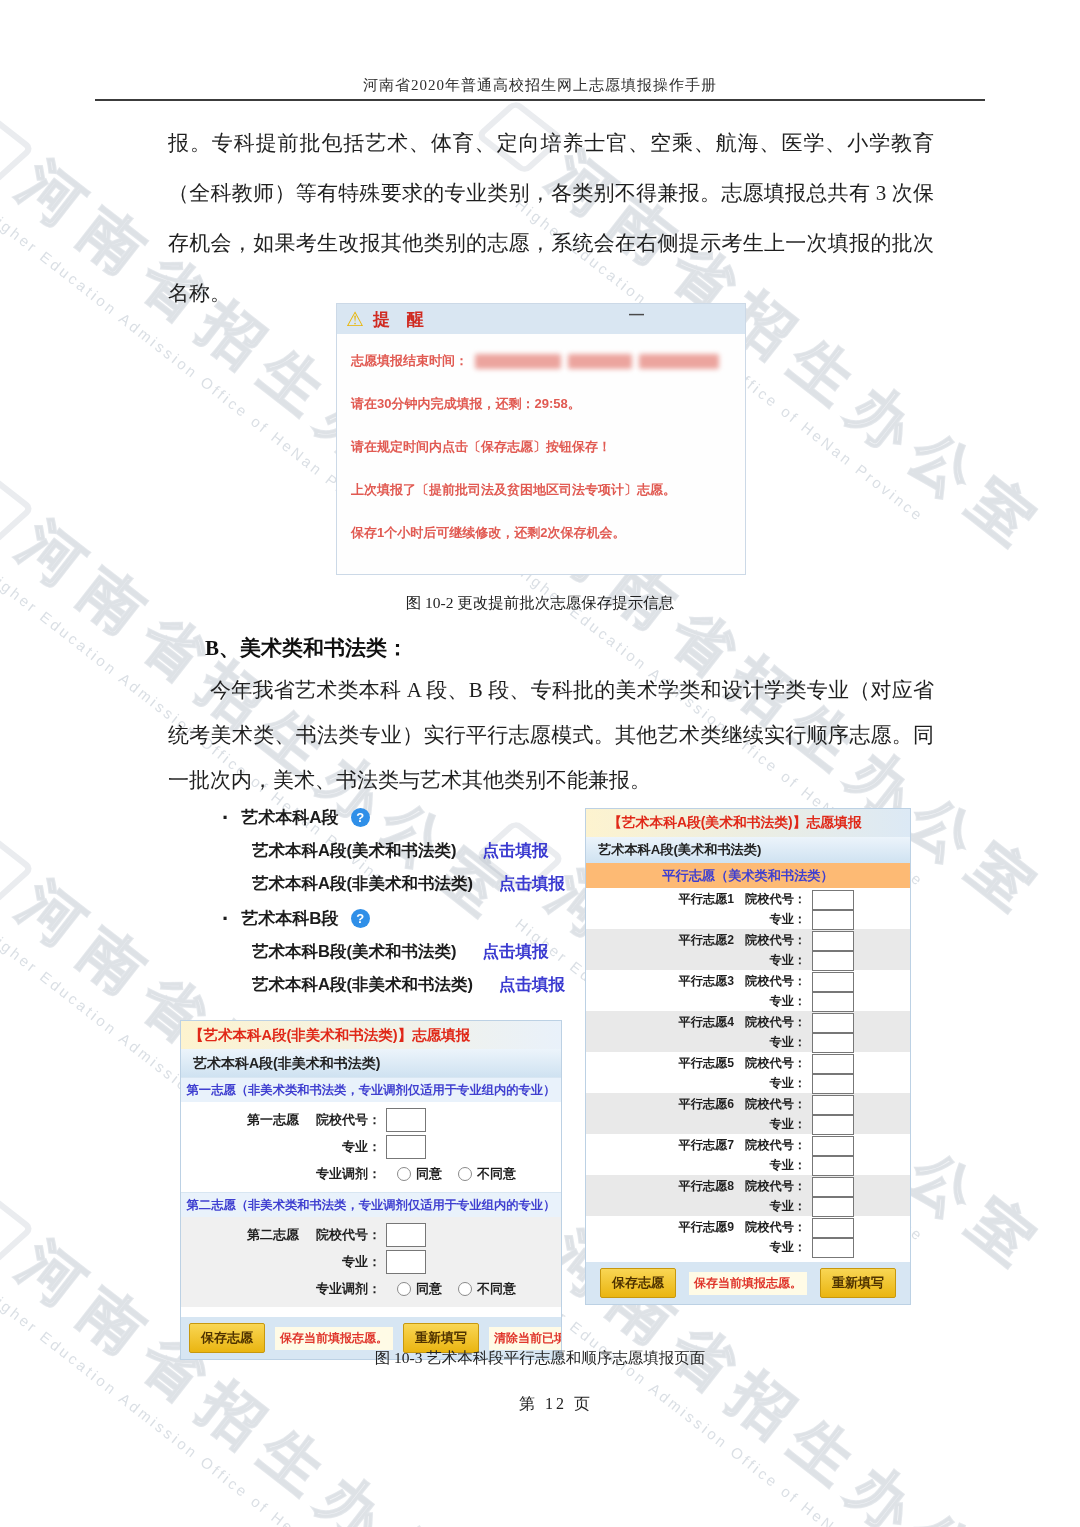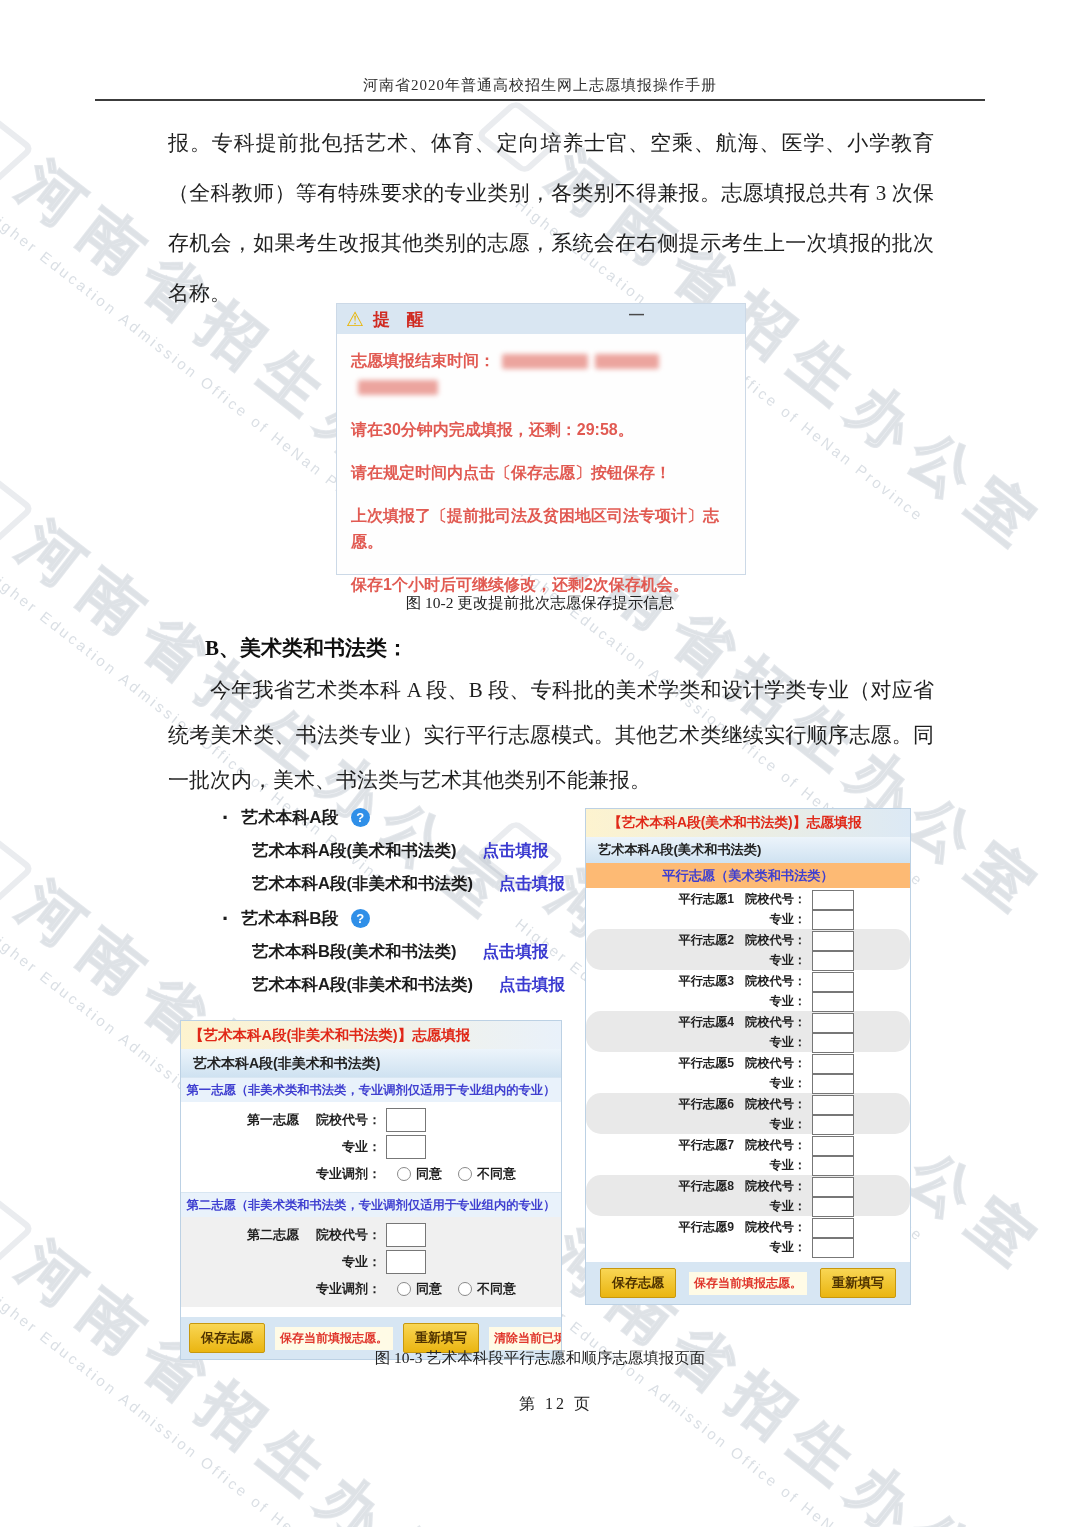--- a/index.html
+++ b/index.html
@@ -32,21 +32,21 @@
   .page-footer{position:absolute;top:1394px;left:16px;width:100%;text-align:center;font-size:16px;color:#222;letter-spacing:3px;}
 
   
   .alert{position:absolute;left:336px;top:303px;width:410px;height:272px;background:#fefefe;
          border:1px solid #ccd9e7;font-family:"Liberation Sans","DejaVu Sans",sans-serif;box-sizing:border-box;}
   .alert-header{position:relative;height:30px;background:#d9e6f2;display:flex;align-items:center;padding:0 9px;}
   .warn-icon{color:#e9b400;font-size:20px;line-height:20px;margin-right:9px;}
   .alert-title{color:#d02a20;font-weight:bold;font-size:17px;letter-spacing:6px;}
   .alert-min{position:absolute;left:292px;top:1px;color:#4a4a4a;font-weight:bold;font-size:15px;cursor:pointer;}
   .alert-body{padding:10px 14px 0 14px;}
-  .alert-line{color:#e15a52;font-weight:bold;font-size:16px;line-height:26px;margin-top:17px;}
+  .alert-line{color:#e15a52;font-weight:bold;font-size:13px;line-height:26px;margin-top:17px;}
   .alert-line:first-child{margin-top:4px;}
   .redact{display:inline-block;height:15px;background:#eca49e;filter:blur(2.5px);border-radius:2px;
           vertical-align:middle;margin-left:7px;}
   .r1{width:86px;}.r2{width:64px;}.r3{width:80px;}
 
   
   .batch{position:absolute;left:222px;top:806px;width:370px;font-family:"Liberation Sans","DejaVu Sans",sans-serif;}
   .grp-title{display:flex;align-items:center;font-size:17px;font-weight:bold;color:#1c1c1c;margin-top:12px;}
   .grp-title:first-child{margin-top:0;}
   .bullet{font-size:22px;margin-right:12px;line-height:16px;}
@@ -85,21 +85,21 @@
 
   
   .rp{position:absolute;left:585px;top:808px;width:326px;background:#fff;border:1px solid #bcd1e4;
       font-family:"Liberation Sans","DejaVu Sans",sans-serif;box-sizing:border-box;}
   .rp-title{height:28px;line-height:28px;background:linear-gradient(90deg,#fdf3cf,#dce9f5);color:#e02818;
             font-weight:bold;font-size:13.8px;padding-left:22px;white-space:nowrap;overflow:hidden;}
   .rp-sub{height:26px;line-height:26px;background:linear-gradient(180deg,#ecf4fb,#cfe2f1);color:#222;
           font-weight:bold;font-size:13.2px;padding-left:12px;}
   .rp-head{height:25px;line-height:25px;background:#fdba74;color:#3f3fd0;font-weight:bold;font-size:13.2px;text-align:center;}
   .prow{height:41px;padding-top:1px;box-sizing:border-box;}
-  .prow.even{background:#e9e9e9;border-radius:15px;}
+  .prow.even{background:#e9e9e9;}
   .pline{display:flex;align-items:center;height:20px;}
   .plabel{width:148px;text-align:right;font-weight:bold;font-size:12.2px;}
   .pcode{width:72px;text-align:right;font-weight:bold;font-size:12.2px;}
   .pibox{width:42px;height:20px;background:#fff;border:1px solid #777;margin-left:6px;margin-bottom:-1px;
          box-sizing:border-box;cursor:text;}
   .rp-btnbar{height:42px;background:#d7e6f3;display:flex;align-items:center;justify-content:space-between;
              padding:0 14px;margin-top:5px;}
 </style>
 </head>
 <body>

